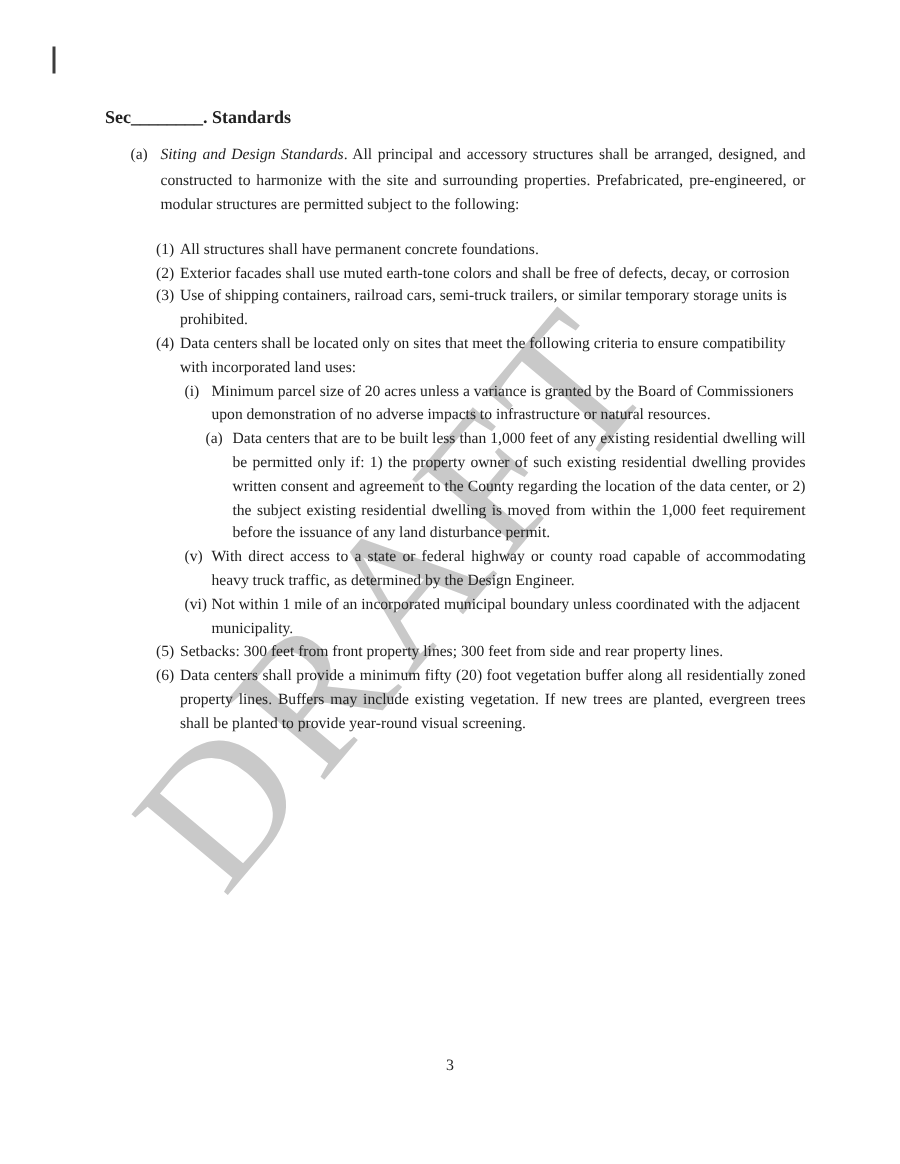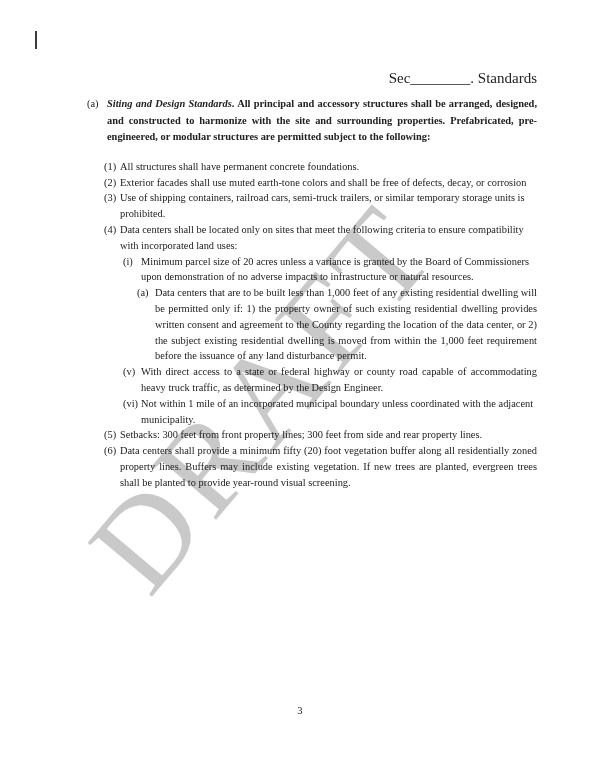--- a/index.html
+++ b/index.html
@@ -40,37 +40,36 @@
     user-select: none;
   }
   .content {
     position: absolute;
     left: 70px;
     top: 70px;
     width: 467px;
     z-index: 1;
   }
   .heading {
-    font-weight: normal;
-    font-size: 15px;
+    font-weight: bold;
+    font-size: 12px;
     line-height: 16px;
     margin: 0 0 10px 0;
-    text-align: right;
   }
   .para {
     display: flex;
     align-items: flex-start;
   }
   .intro {
     line-height: 16.6px;
     margin-left: 17px;
     margin-bottom: 13px;
   }
   .intro .marker { flex: none; min-width: 20px; }
-  .intro .body { flex: 1; text-align: justify; font-weight: bold; }
+  .intro .body { flex: 1; text-align: justify; }
   .intro .it { font-style: italic; }
   .item { line-height: 15.8px; }
   .item .marker { flex: none; }
   .item .body { flex: 1; text-align: left; }
   .item.just .body { text-align: justify; }
   .lvl1 { margin-left: 34px; }
   .lvl1 .marker { min-width: 16px; }
   .lvl2 { margin-left: 53px; }
   .lvl2 .marker { min-width: 18px; }
   .lvl3 { margin-left: 67px; }

